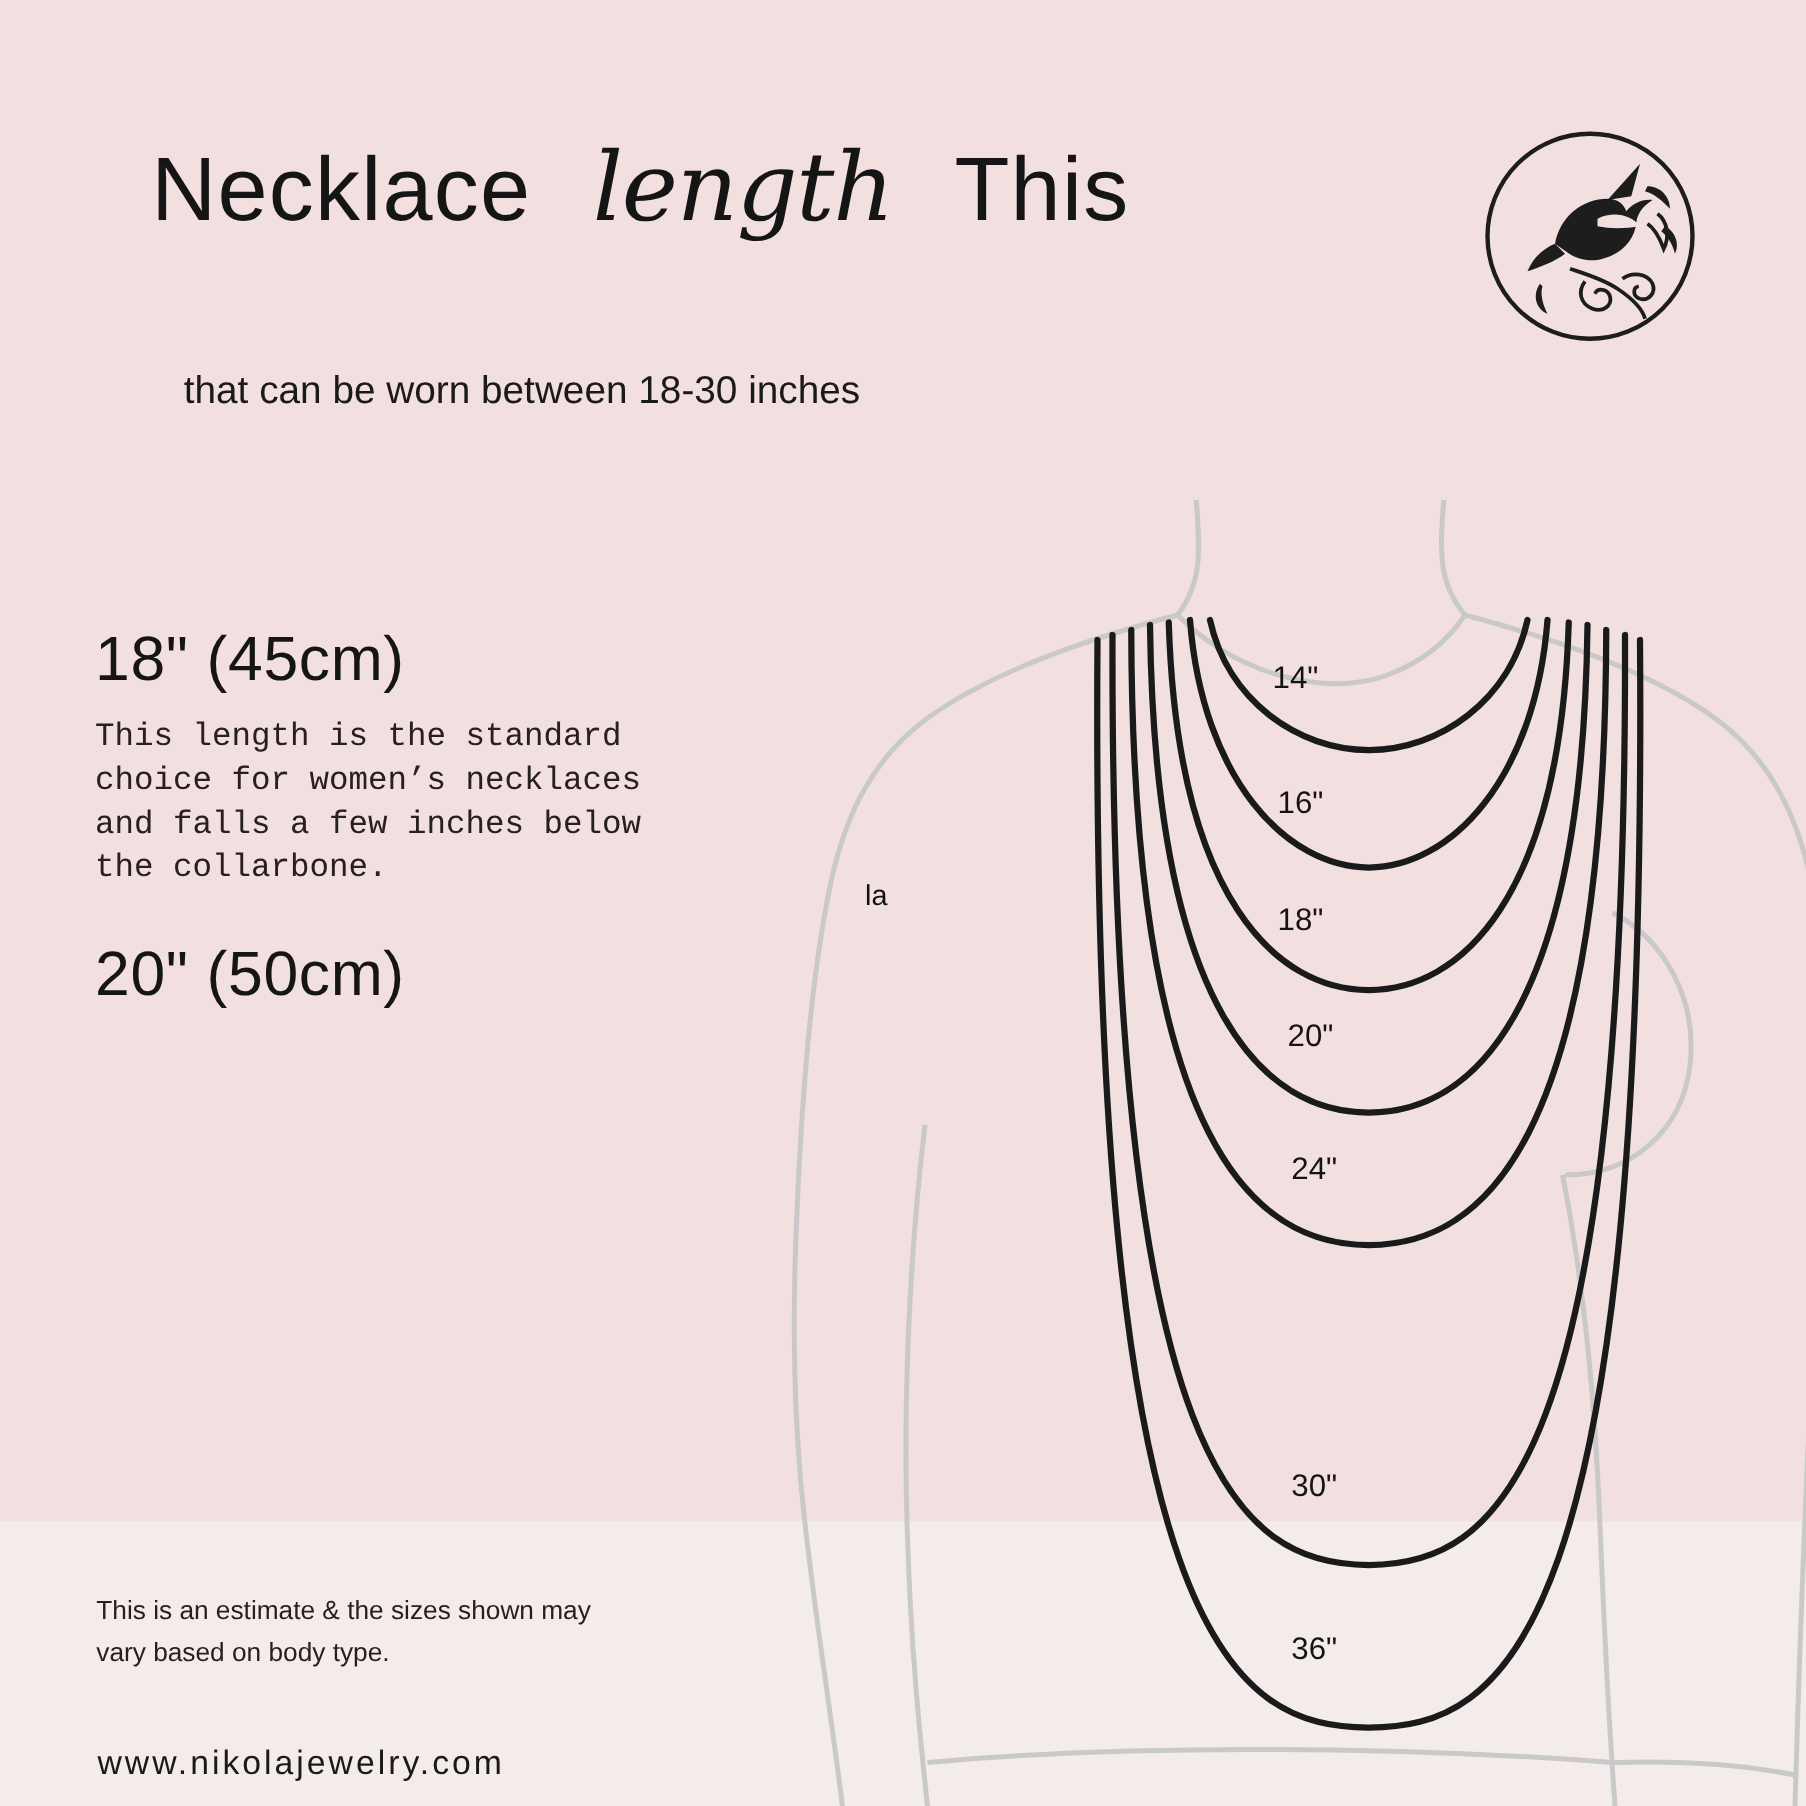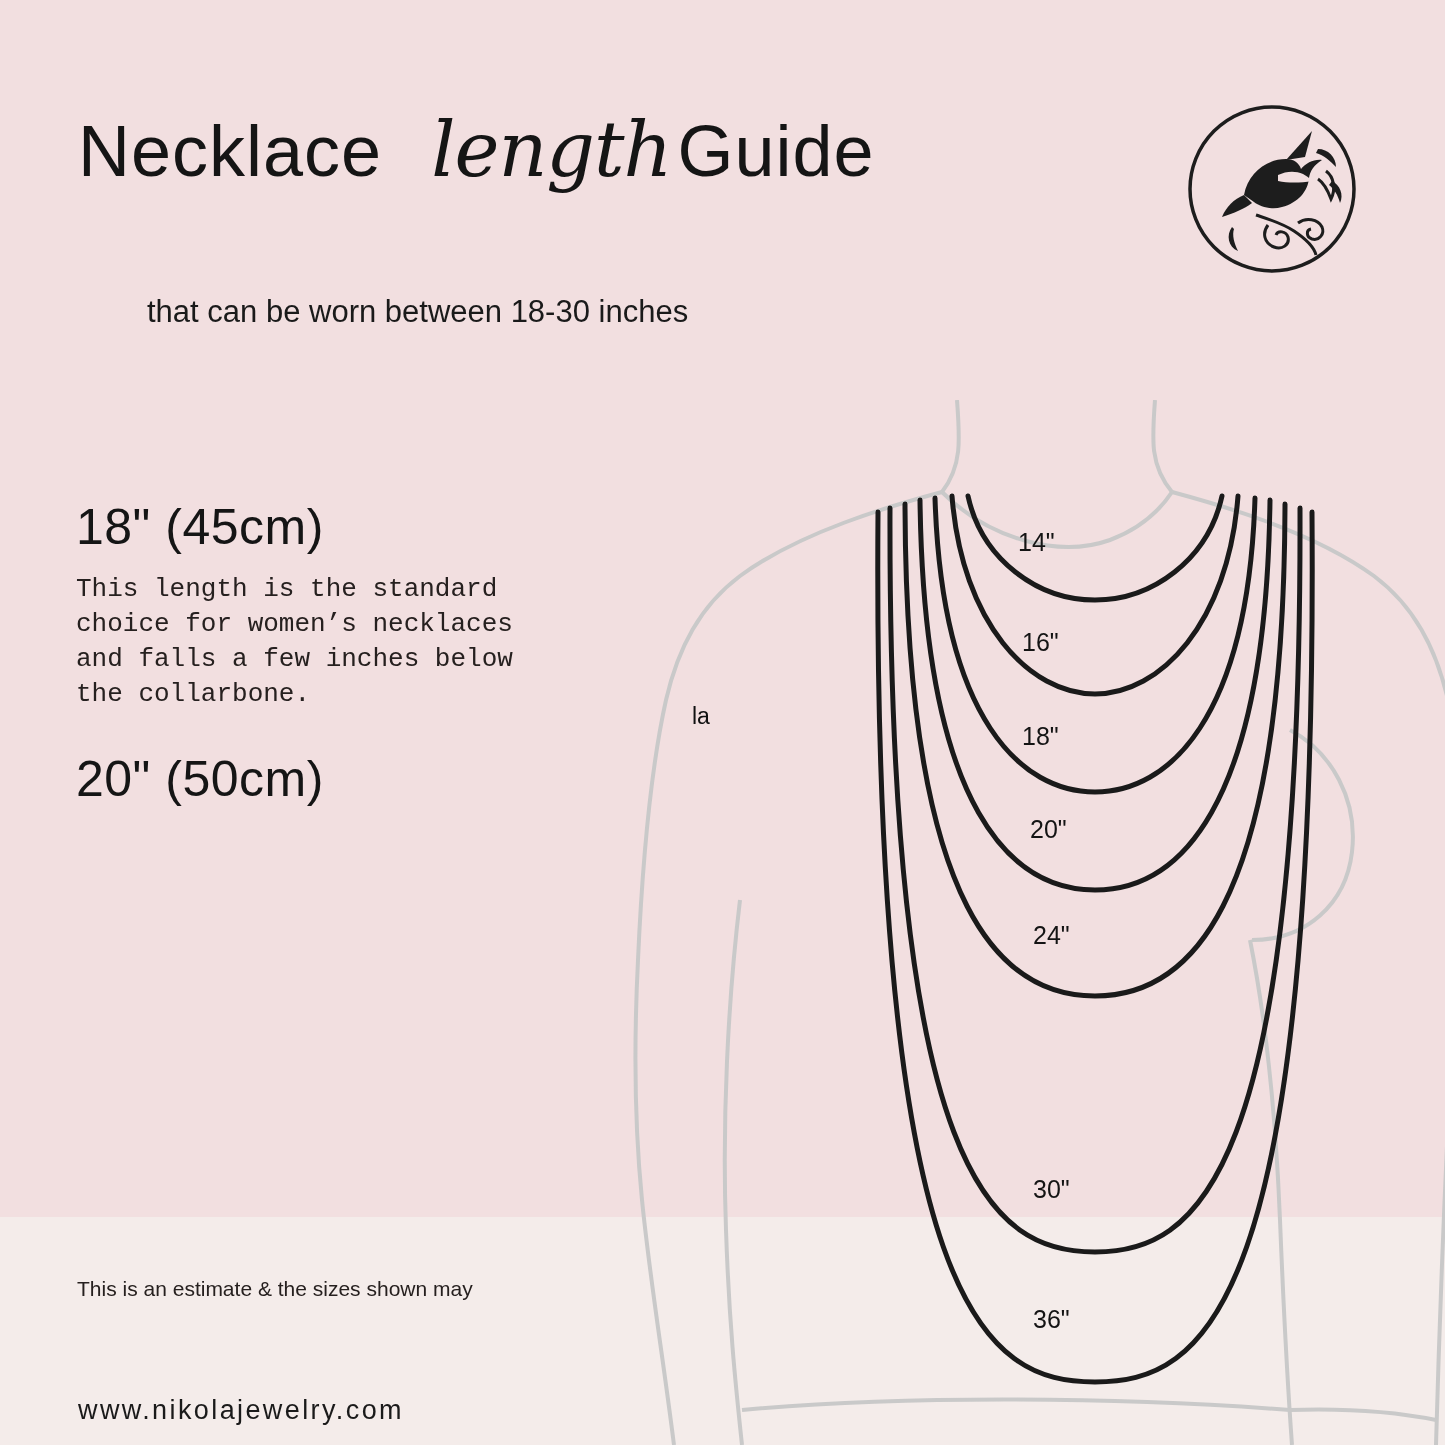--- a/index.html
+++ b/index.html
@@ -38,20 +38,21 @@
     height: 110px;
     color: #151515;
     font-size: 72px;
     line-height: 104px;
     letter-spacing: 1px;
     white-space: nowrap;
   }
   .title .t-part {
     font-family: "Liberation Sans", sans-serif;
     font-weight: 400;
+    margin-left: 43px;
   }
   .title .t-script {
     font-family: "DejaVu Serif", serif;
     font-style: italic;
     font-size: 76px;
     letter-spacing: -1px;
     padding: 0 6px;
     margin-left: 43px;
   }
   
@@ -139,21 +140,21 @@
   }
 </style>
 </head>
 <body>
 
 <div id="page">
 
   <div class="footer-band"></div>
 
   <div class="title">
-    <span class="t-part">Necklace</span><span class="t-script">length</span><span class="t-part">Guide</span>
+    <span class="t-part">Necklace</span><span class="t-script">length</span><span class="t-part">This</span>
   </div>
 
   <div class="logo">
     <svg width="172" height="172" viewBox="0 0 172 172" xmlns="http://www.w3.org/2000/svg">
       <circle cx="86" cy="86" r="82" fill="none" stroke="#1d1d1d" stroke-width="3.5"></circle>
 
       <path d="M58 92 C62 70 80 56 100 56 C108 56 113 60 115 66 C120 60 128 56 136 57 C128 62 124 68 123 75 C122 88 112 100 96 104 C86 107 74 104 68 99 Z" fill="#1d1d1d"></path>
 
       <path d="M100 57 L126 28 L119 54 Z" fill="#1d1d1d"></path>
 
@@ -233,17 +234,18 @@
     <div class="chain-label" style="left:440px; top:415px;">20"</div>
     <div class="chain-label" style="left:443px; top:521px;">24"</div>
     <div class="chain-label" style="left:443px; top:775px;">30"</div>
     <div class="chain-label" style="left:443px; top:905px;">36"</div>
   </div>
 
   <div class="tiny-mark">la</div>
 
   <div class="disclaimer">
     <div>This is an estimate &amp; the sizes shown may</div>
+    <div>vary based on body type.</div>
   </div>
 
   <div class="website">www.nikolajewelry.com</div>
 
 </div>
 
 </body></html>

